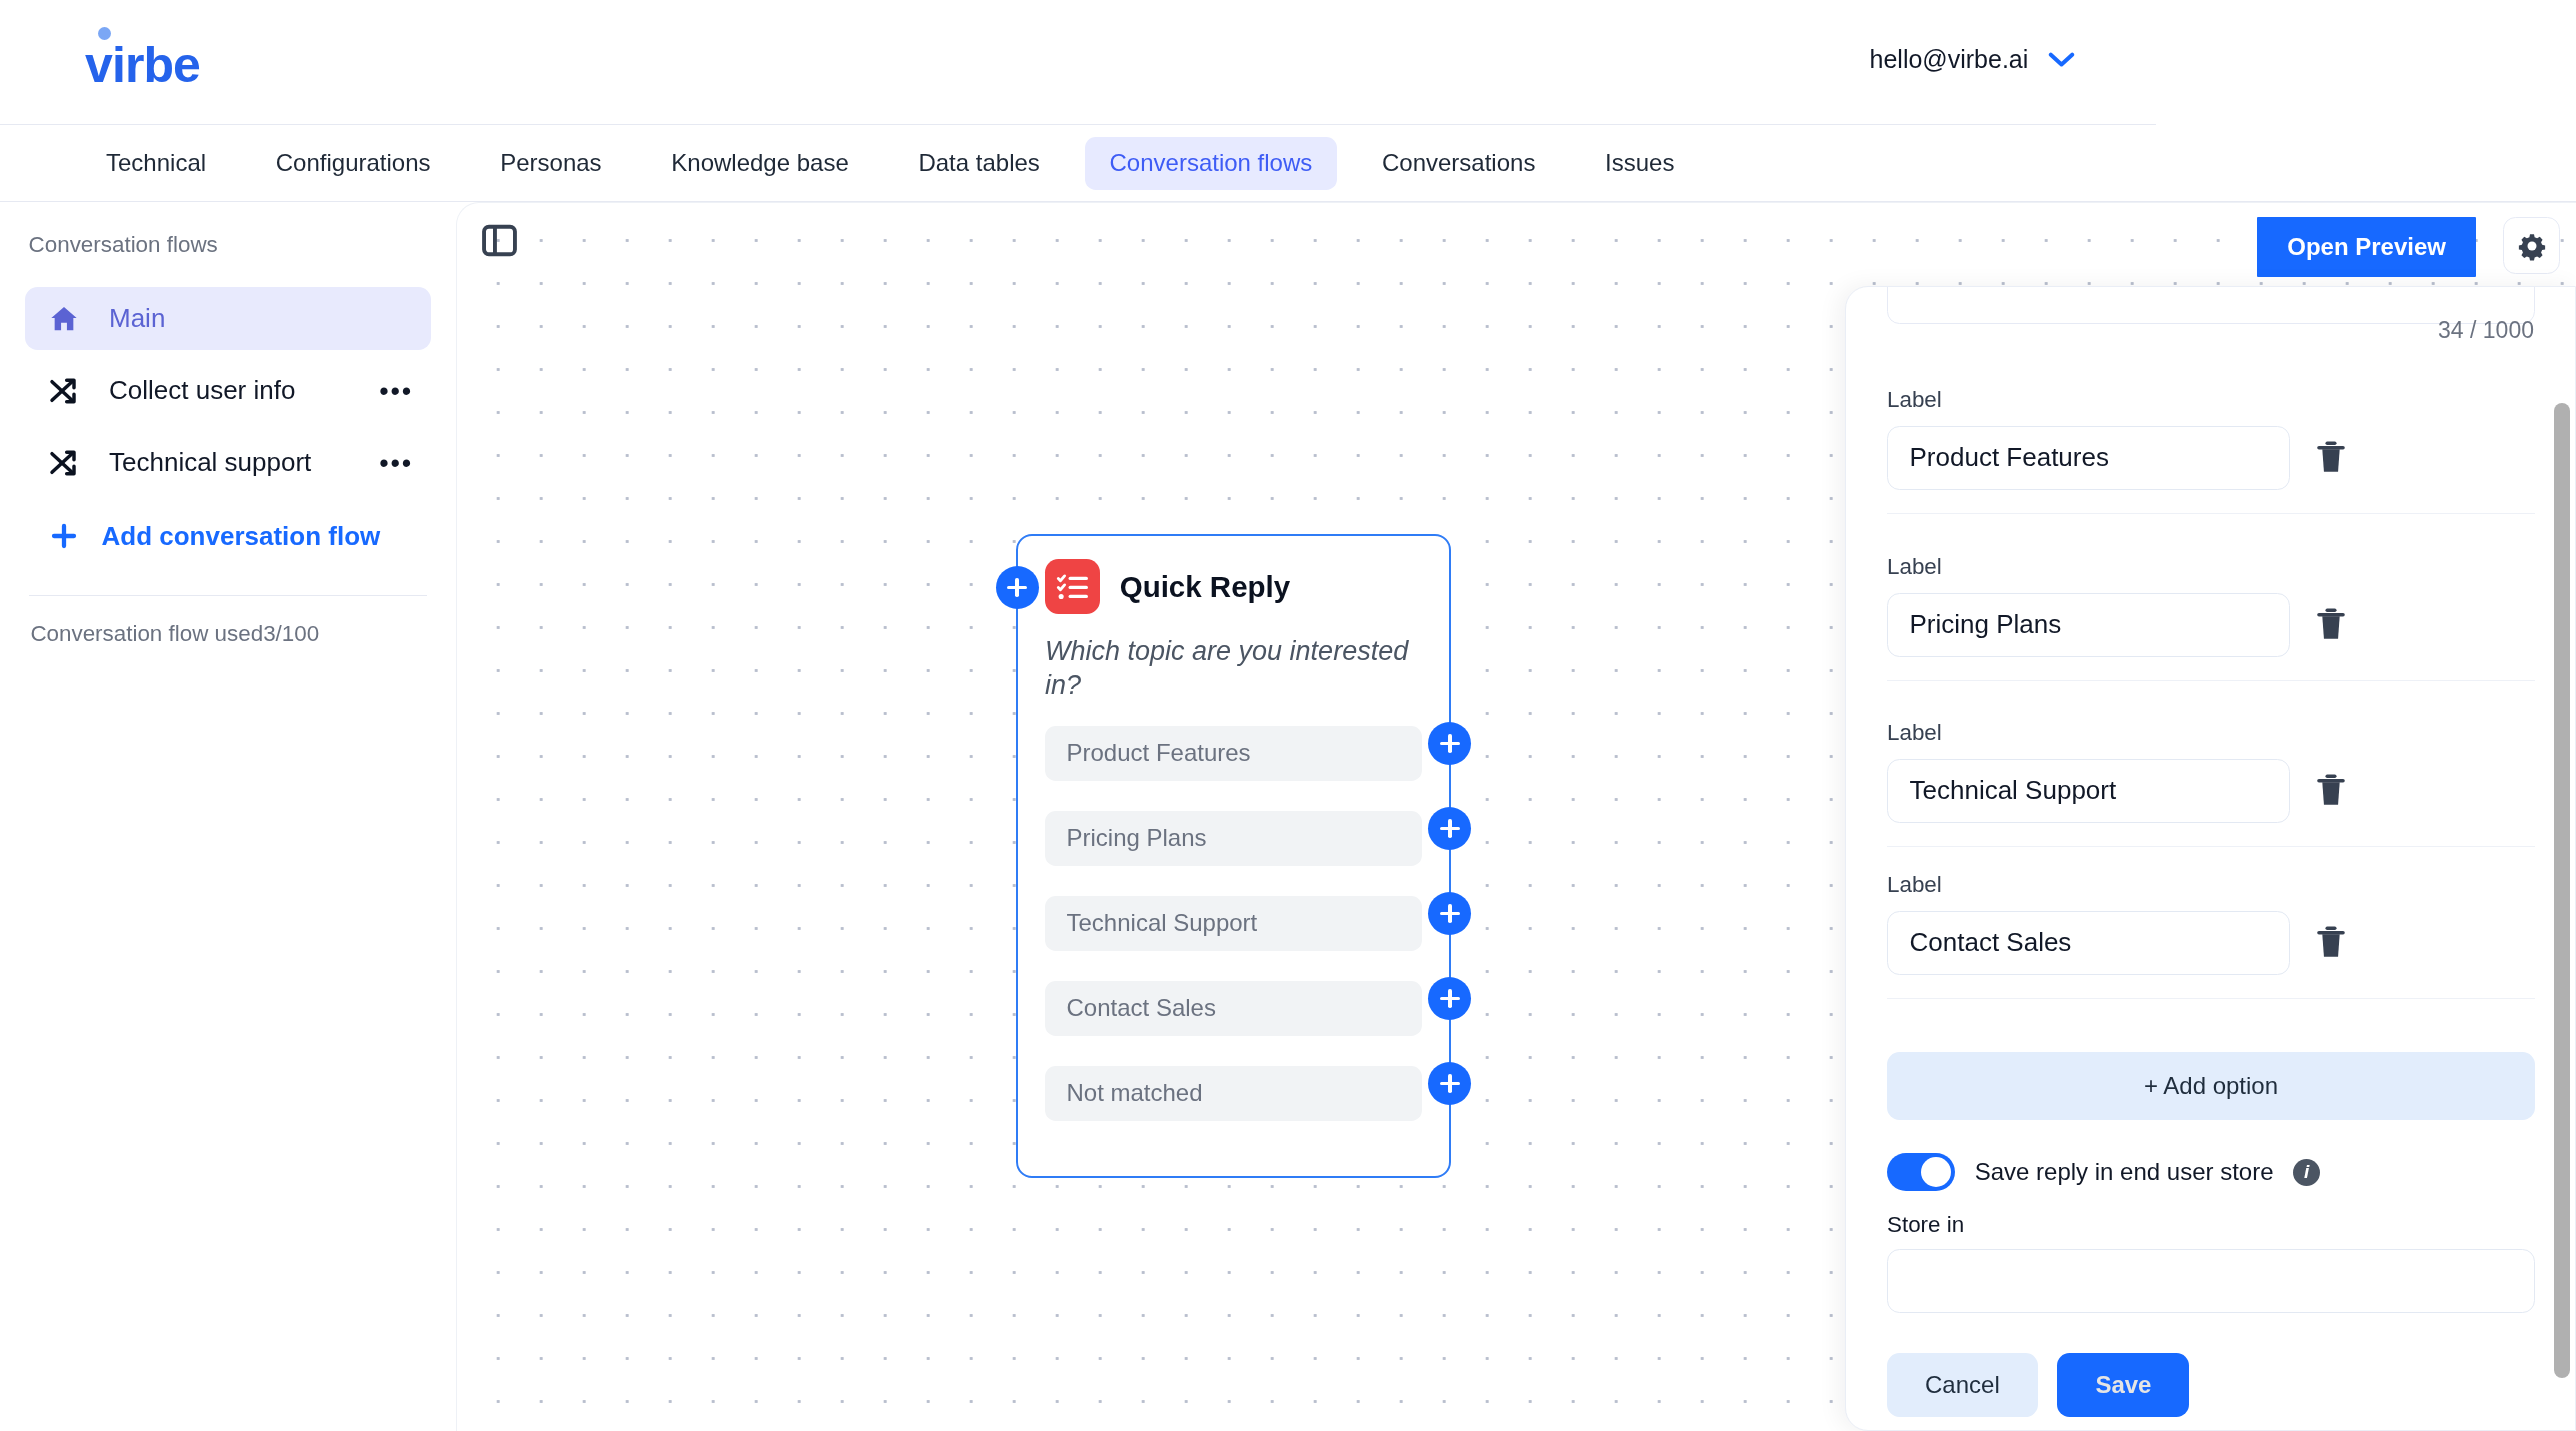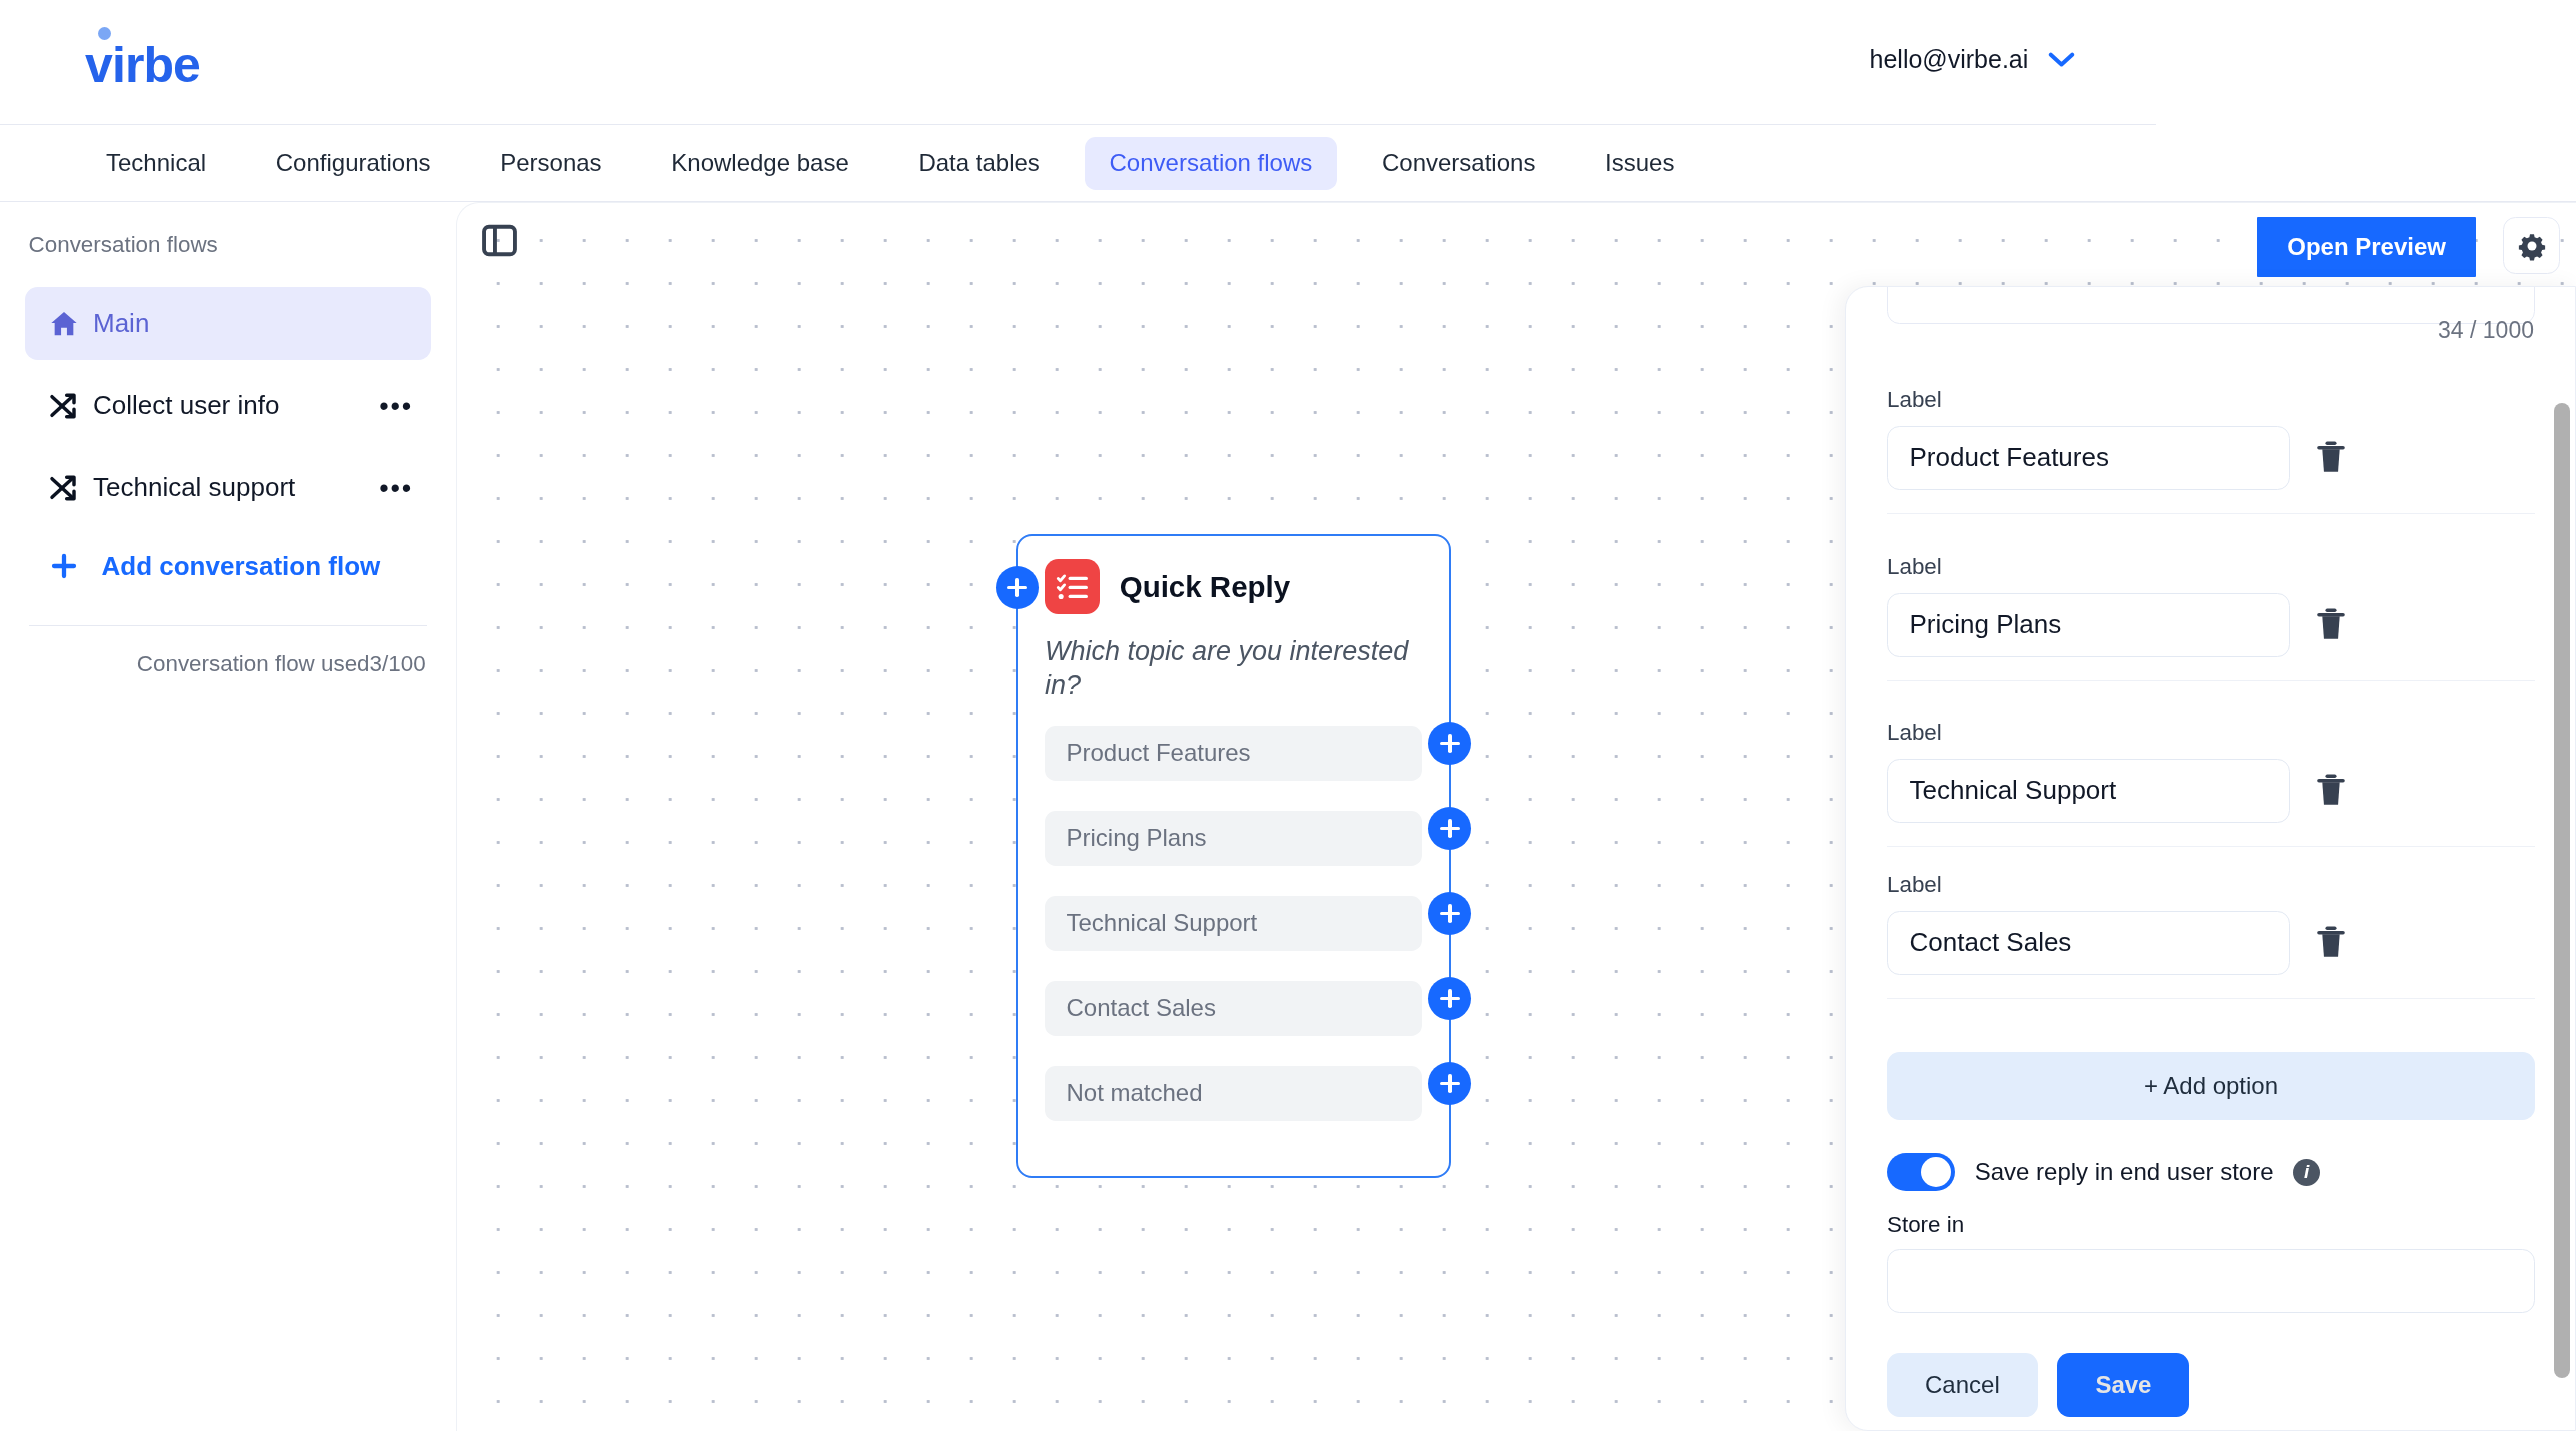--- a/index.html
+++ b/index.html
@@ -53,22 +53,22 @@
   
   .sidebar {
     position: absolute; left: 0; top: 202px; width: 456px; height: 1229px;
     background: #ffffff;
     padding: 30px 25px 0 25px;
   }
   .sidebar-title {
     font-size: 22.4px; color: #6b7280; margin-bottom: 29px; padding-left: 3.6px;
   }
   .flow-item {
-    display: flex; align-items: center; gap: 13px;
-    height: 73px; padding: 16px 23px; border-radius: 12.5px;
+    display: flex; align-items: center; gap: 29px;
+    height: 63px; padding: 16px 23px; border-radius: 12.5px;
     cursor: pointer; margin-bottom: 9px;
     position: relative;
   }
   .flow-item.active { background: #e8eafd; }
   .flow-item.active .flow-label { color: #5b63d3; }
   .flow-label { font-size: 26px; color: #111827; }
   .flow-icon { width: 32px; height: 32px; flex: 0 0 32px; display:block; }
   .dots-btn {
     position: absolute; right: 18px; top: 50%; transform: translateY(-50%);
     font-size: 27px; color: #111827; letter-spacing: 1.8px; cursor: pointer;
@@ -77,21 +77,21 @@
   .add-flow {
     display: flex; align-items: center; gap: 21.5px;
     height: 63px; padding: 0 23px; margin-top: 10.7px;
     cursor: pointer;
   }
   .add-flow-label { font-size: 26px; color: #1769ff; font-weight: 600; }
   .sidebar-divider {
     height: 1.8px; background: #e6e9f2; margin: 27px 3.6px 0 3.6px;
   }
   .usage-row {
-    display: flex; justify-content: flex-end; align-items: center;
+    display: flex; justify-content: flex-start; align-items: center;
     padding: 25px 5.4px 0 5.4px;
   }
   .usage-label { font-size: 22.4px; color: #6b7280; }
   .usage-value { font-size: 22.4px; color: #6b7280; }
 
   
   .canvas {
     position: absolute; left: 456px; top: 202px;
     width: 2120px; height: 1229px;
     background:

